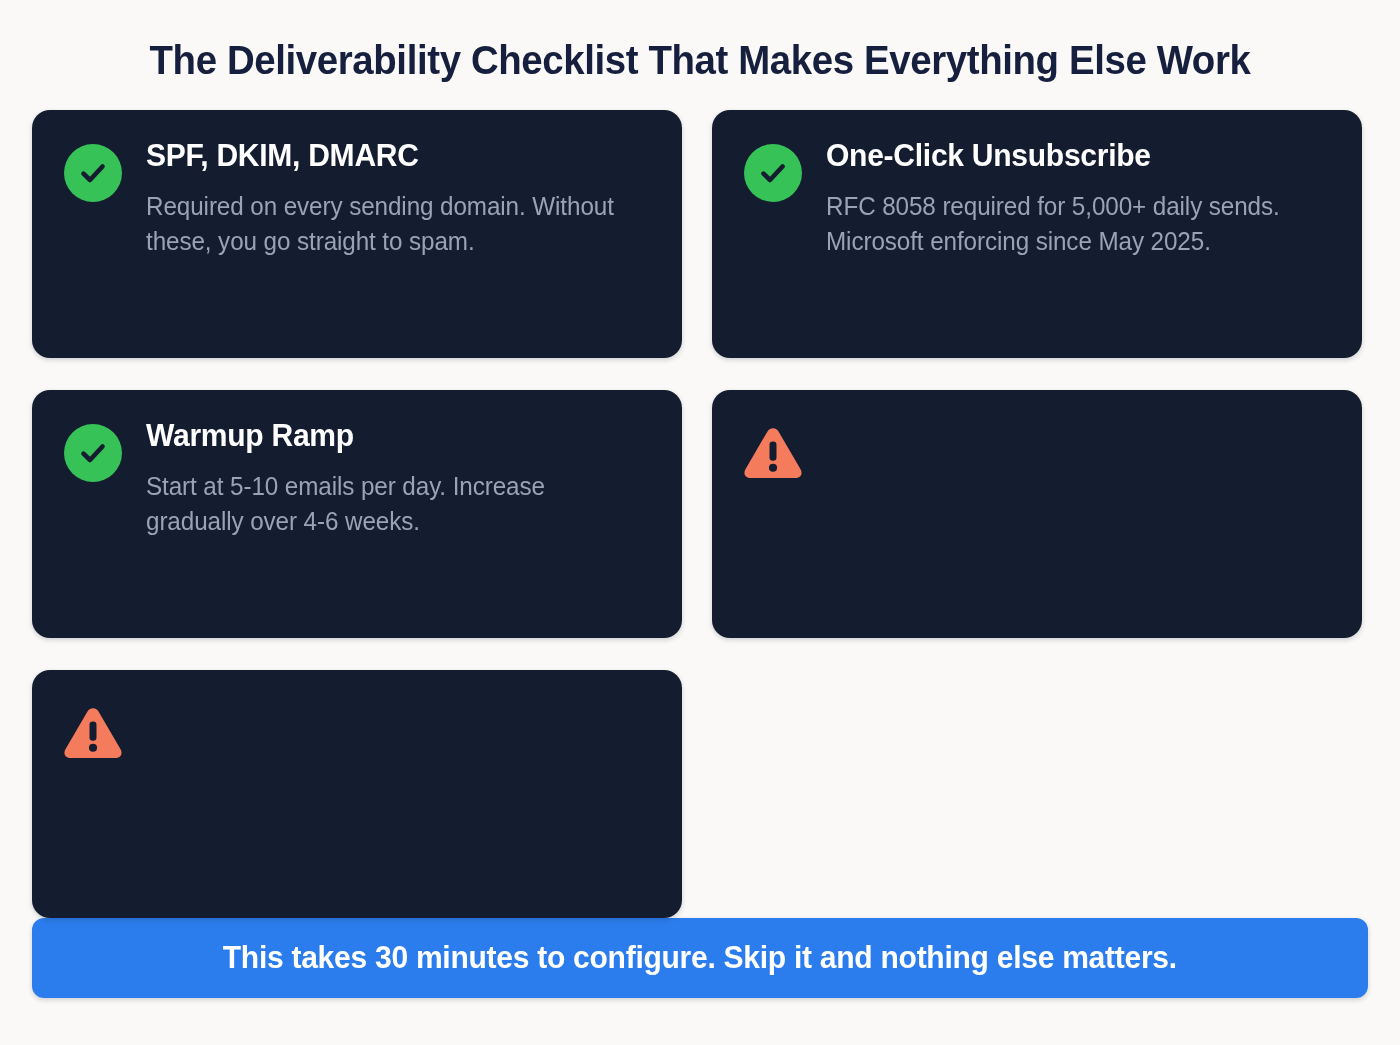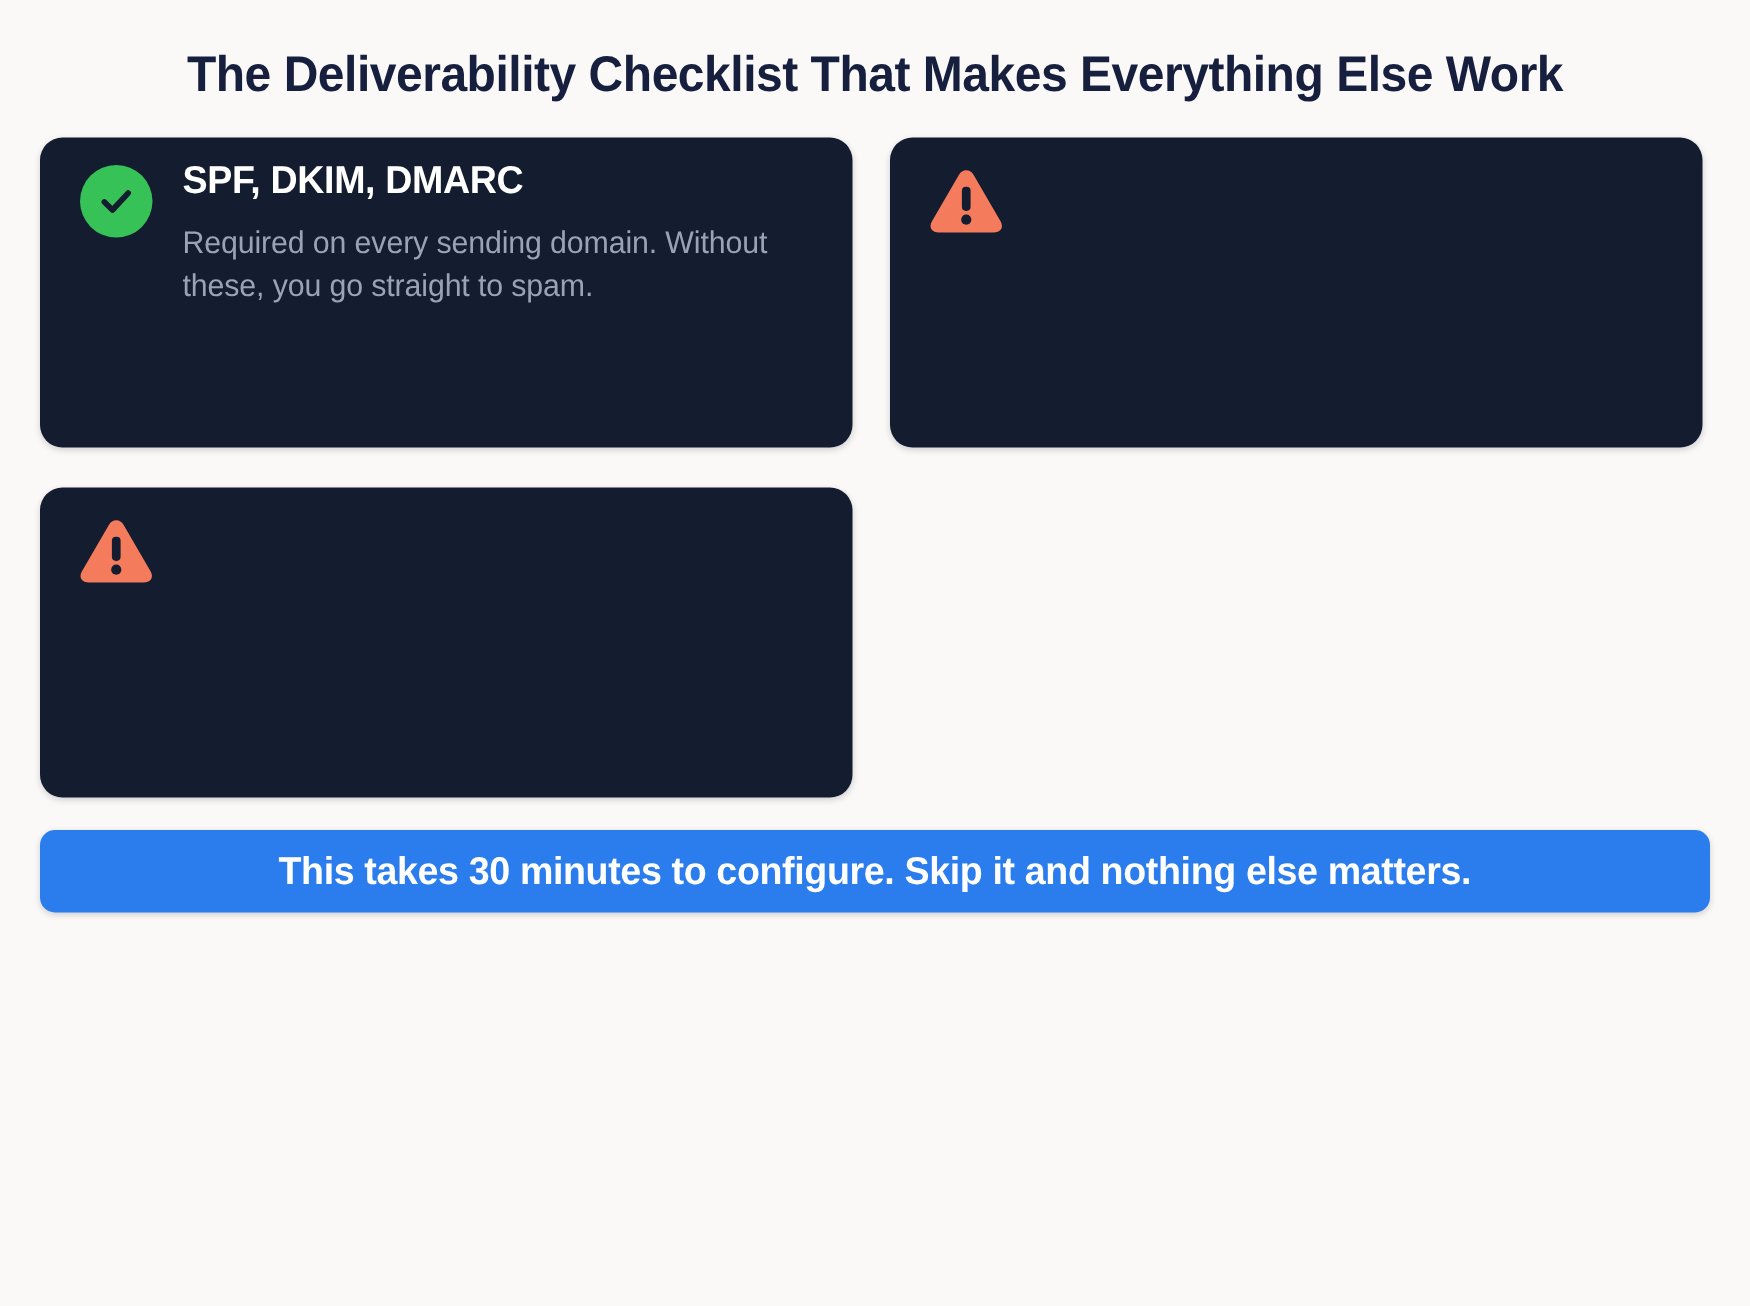--- a/index.html
+++ b/index.html
@@ -43,21 +43,21 @@
     display:grid;
     grid-template-columns:650px 650px;
     column-gap:30px;
     row-gap:32px;
     margin-top:30px;
   }
 
   .card {
     background:#141c30;
     border-radius:18px;
-    padding:14px 34px 30px 30px;
+    padding:26px 34px 30px 30px;
     display:flex;
     align-items:flex-start;
     gap:22px;
     box-shadow:0 2px 5px rgba(20,28,48,0.18);
     min-height:248px;
   }
 
   
   .icon-wrap {
     flex:0 0 auto;
@@ -104,24 +104,23 @@
     color:#9aa3b4;
     font-size:25px;
     line-height:1.42;
     letter-spacing:-0.1px;
     transform:scaleX(0.97);
     transform-origin:left top;
   }
 
   
   .footer-banner {
-    margin-top:26px;
     background:#2b7ded;
     border-radius:12px;
-    height:66px;
+    height:80px;
     display:flex;
     align-items:center;
     justify-content:center;
     box-shadow:0 2px 5px rgba(20,28,48,0.18);
   }
 
   .footer-banner-text {
     color:#ffffff;
     font-size:31px;
     font-weight:bold;
@@ -146,21 +145,47 @@
             <path d="M7.5 17.6 L14 24 L26.5 10.5" fill="none" stroke="#141c30" stroke-width="4.6" stroke-linecap="round" stroke-linejoin="round"></path>
           </svg>
         </div>
       </div>
       <div class="card-body">
         <div class="card-title">SPF, DKIM, DMARC</div>
         <div class="card-desc">Required on every sending domain. Without these, you go straight to spam.</div>
       </div>
     </div>
 
-
+    <div class="card">
+      <div class="icon-wrap">
+        <div class="icon-check">
+          <svg width="34" height="34" viewBox="0 0 34 34" aria-hidden="true">
+            <path d="M7.5 17.6 L14 24 L26.5 10.5" fill="none" stroke="#141c30" stroke-width="4.6" stroke-linecap="round" stroke-linejoin="round"></path>
+          </svg>
+        </div>
+      </div>
+      <div class="card-body">
+        <div class="card-title">One-Click Unsubscribe</div>
+        <div class="card-desc">RFC 8058 required for 5,000+ daily sends. Microsoft enforcing since May 2025.</div>
+      </div>
+    </div>
+
+    <div class="card">
+      <div class="icon-wrap">
+        <div class="icon-check">
+          <svg width="34" height="34" viewBox="0 0 34 34" aria-hidden="true">
+            <path d="M7.5 17.6 L14 24 L26.5 10.5" fill="none" stroke="#141c30" stroke-width="4.6" stroke-linecap="round" stroke-linejoin="round"></path>
+          </svg>
+        </div>
+      </div>
+      <div class="card-body">
+        <div class="card-title">Warmup Ramp</div>
+        <div class="card-desc">Start at 5-10 emails per day. Increase gradually over 4-6 weeks.</div>
+      </div>
+    </div>
 
     <div class="card">
       <div class="icon-wrap">
         <svg class="icon-warning" viewBox="0 0 64 58" aria-hidden="true">
           <path d="M32 3.5 C34.6 3.5 36.6 4.9 38.0 7.2 L60.3 45.6 C61.8 48.2 61.9 50.6 60.6 52.4
                    C59.4 54.1 57.3 54.8 54.4 54.8 L9.6 54.8 C6.7 54.8 4.6 54.1 3.4 52.4
                    C2.1 50.6 2.2 48.2 3.7 45.6 L26.0 7.2 C27.4 4.9 29.4 3.5 32 3.5 Z" fill="#f47b5c"></path>
           <rect x="28.4" y="17" width="7.2" height="20" rx="3.4" fill="#141c30"></rect>
           <circle cx="32" cy="44.2" r="4.2" fill="#141c30"></circle>
         </svg>

